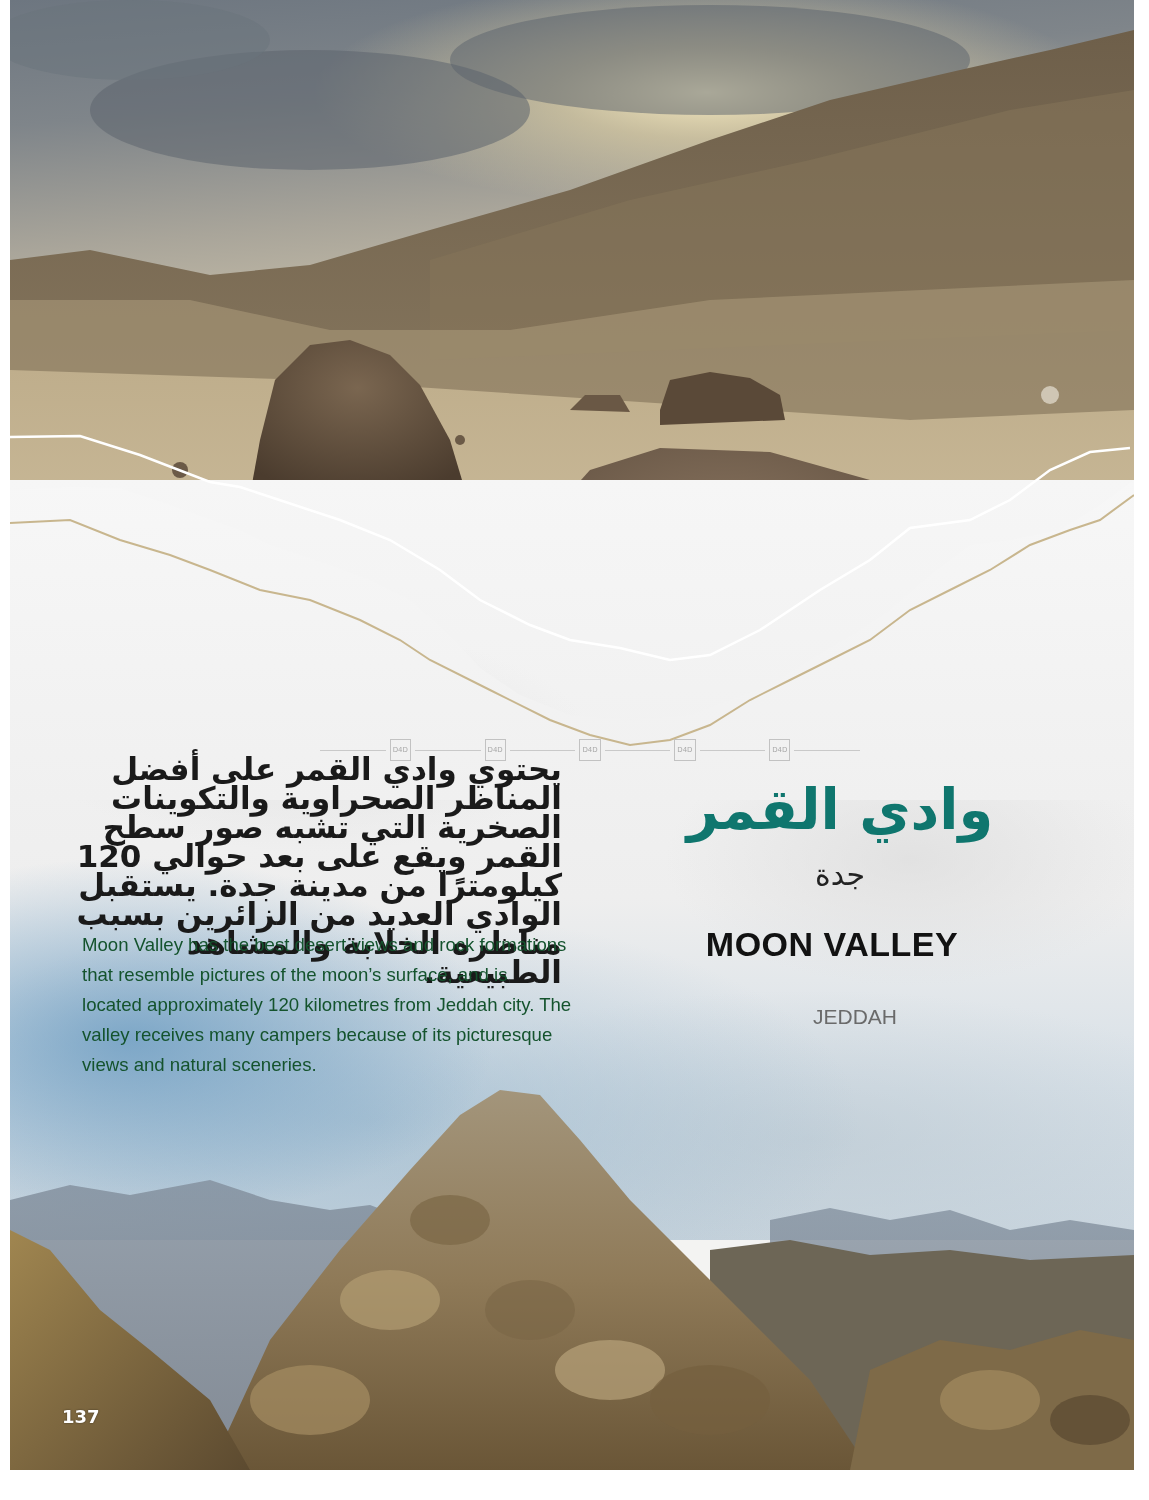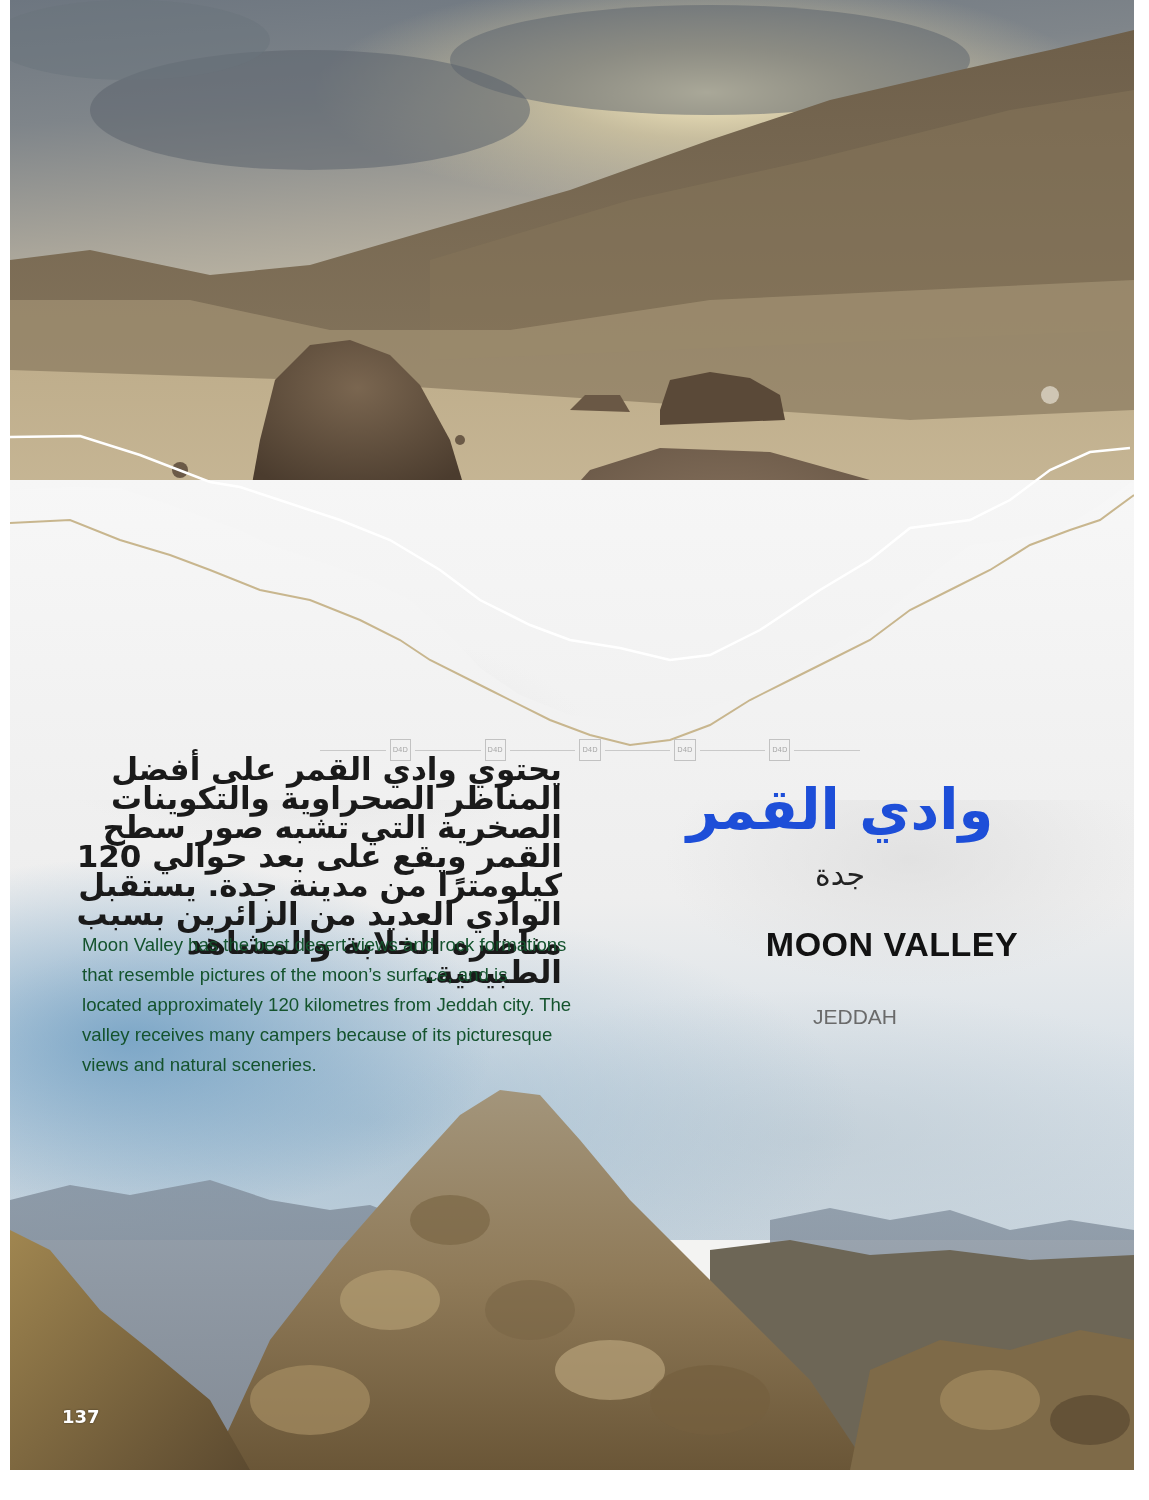--- a/index.html
+++ b/index.html
@@ -49,30 +49,30 @@
   }
   .en-body {
     position: absolute; left: 82px; top: 930px; width: 490px;
     font-family: "Liberation Sans", sans-serif;
     font-size: 18.6px; line-height: 30px; color: #14532d;
   }
   .title-ar {
     position: absolute; left: 640px; top: 775px; width: 400px; text-align: center;
     direction: rtl;
     font-family: "DejaVu Sans", sans-serif; font-weight: bold;
-    font-size: 56px; line-height: 70px; color: #1d4ed8;
+    font-size: 56px; line-height: 70px; color: #0f766e;
   }
   .subtitle-ar {
     position: absolute; left: 690px; top: 855px; width: 300px; text-align: center;
     direction: rtl;
     font-family: "DejaVu Sans", sans-serif;
     font-size: 30px; line-height: 40px; color: #222;
   }
   .title-en {
-    position: absolute; left: 712px; top: 922px; width: 360px; text-align: center;
+    position: absolute; left: 652px; top: 922px; width: 360px; text-align: center;
     font-family: "Liberation Sans", sans-serif; font-weight: bold;
     font-size: 34px; line-height: 44px; color: #121212; letter-spacing: 0.5px;
   }
   .subtitle-en {
     position: absolute; left: 730px; top: 982px; width: 250px; text-align: center;
     font-family: "Liberation Sans", sans-serif;
     font-size: 21px; line-height: 30px; color: #6a6a6a; margin-top: 20px;
   }
   .page-number {
     position: absolute; left: 62px; top: 1406px;

